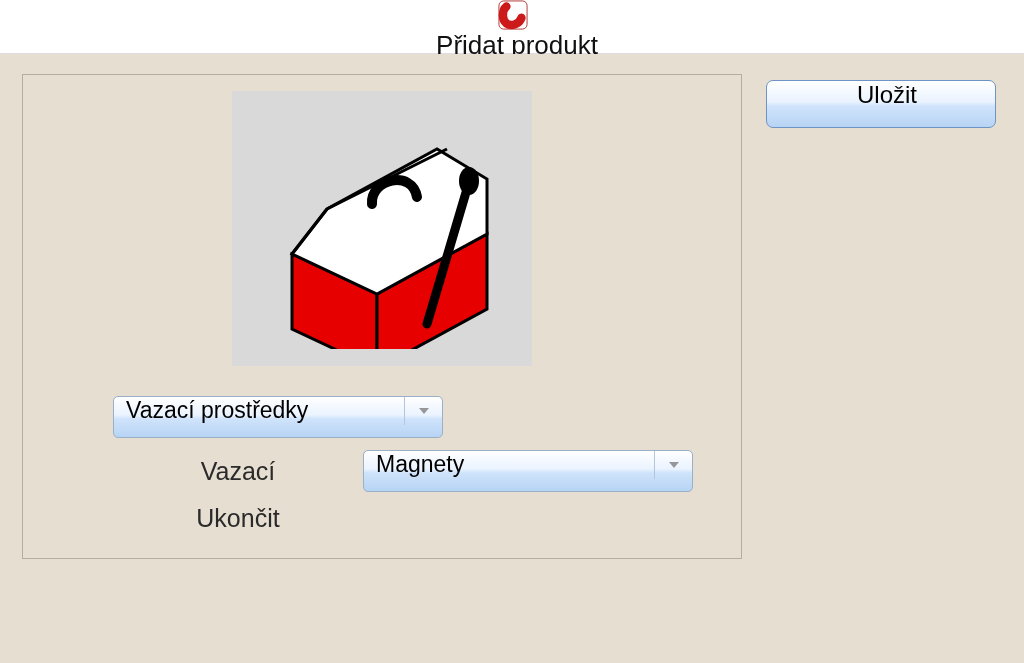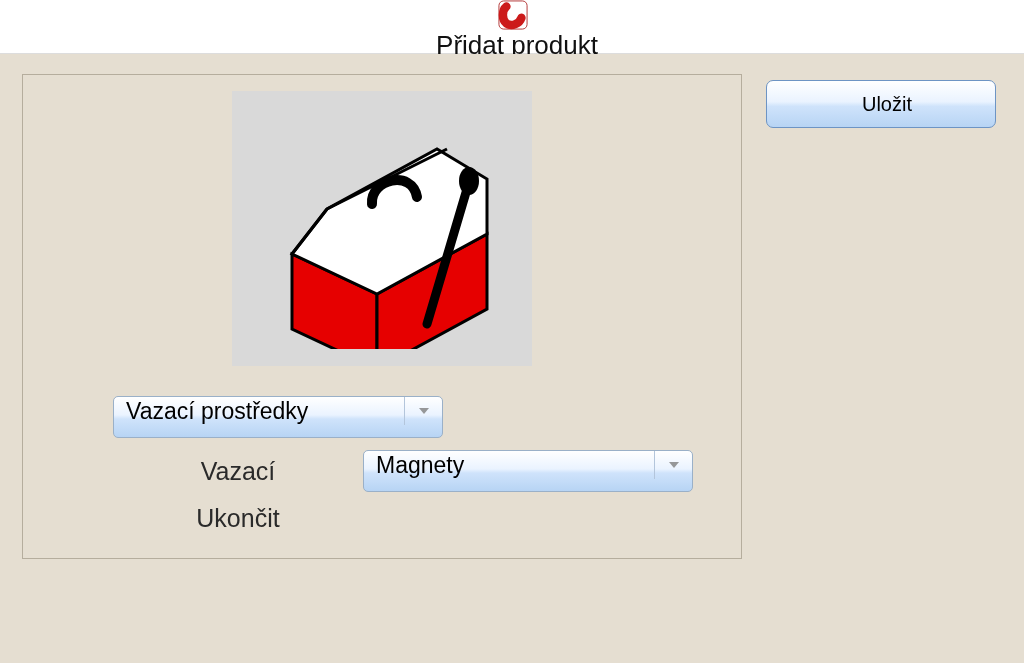--- a/index.html
+++ b/index.html
@@ -95,21 +95,21 @@
     font-size: 23px;
     padding: 4px 10px;
     color: #000;
   }
   .combo {
     width: 330px;
     height: 42px;
     border: 1px solid #9ab0c8;
     border-radius: 5px;
     display: flex;
-    align-items: center;
+    align-items: flex-start;
     justify-content: space-between;
     padding: 0 0 12px 12px;
     font-size: 23px;
     color: #000;
     background: linear-gradient(to bottom, #ffffff 0%, #eaf3ff 45%, #cfe3fb 55%, #b7d4f4 100%);
   }
   .combo-arrow {
     width: 38px; height: 100%;
     border-left: 1px solid #b3c5db;
     display: flex;
@@ -125,25 +125,25 @@
     top: 26px;
     right: 28px;
     width: 230px;
   }
   .action-btn {
     width: 100%;
     height: 48px;
     margin-bottom: 18px;
     border: 1px solid #6d94c4;
     border-radius: 7px;
-    font-size: 20px;
+    font-size: 24px;
     color: #000;
     background: linear-gradient(to bottom, #ffffff 0%, #eaf3ff 45%, #cfe3fb 55%, #b7d4f4 100%);
     display: flex;
-    align-items: center;
+    align-items: flex-start;
     justify-content: center;
     cursor: pointer;
     padding-left: 12px;
   }
 </style>
 </head>
 <body>
 
 <div class="titlebar">
   <span class="title-icon">

